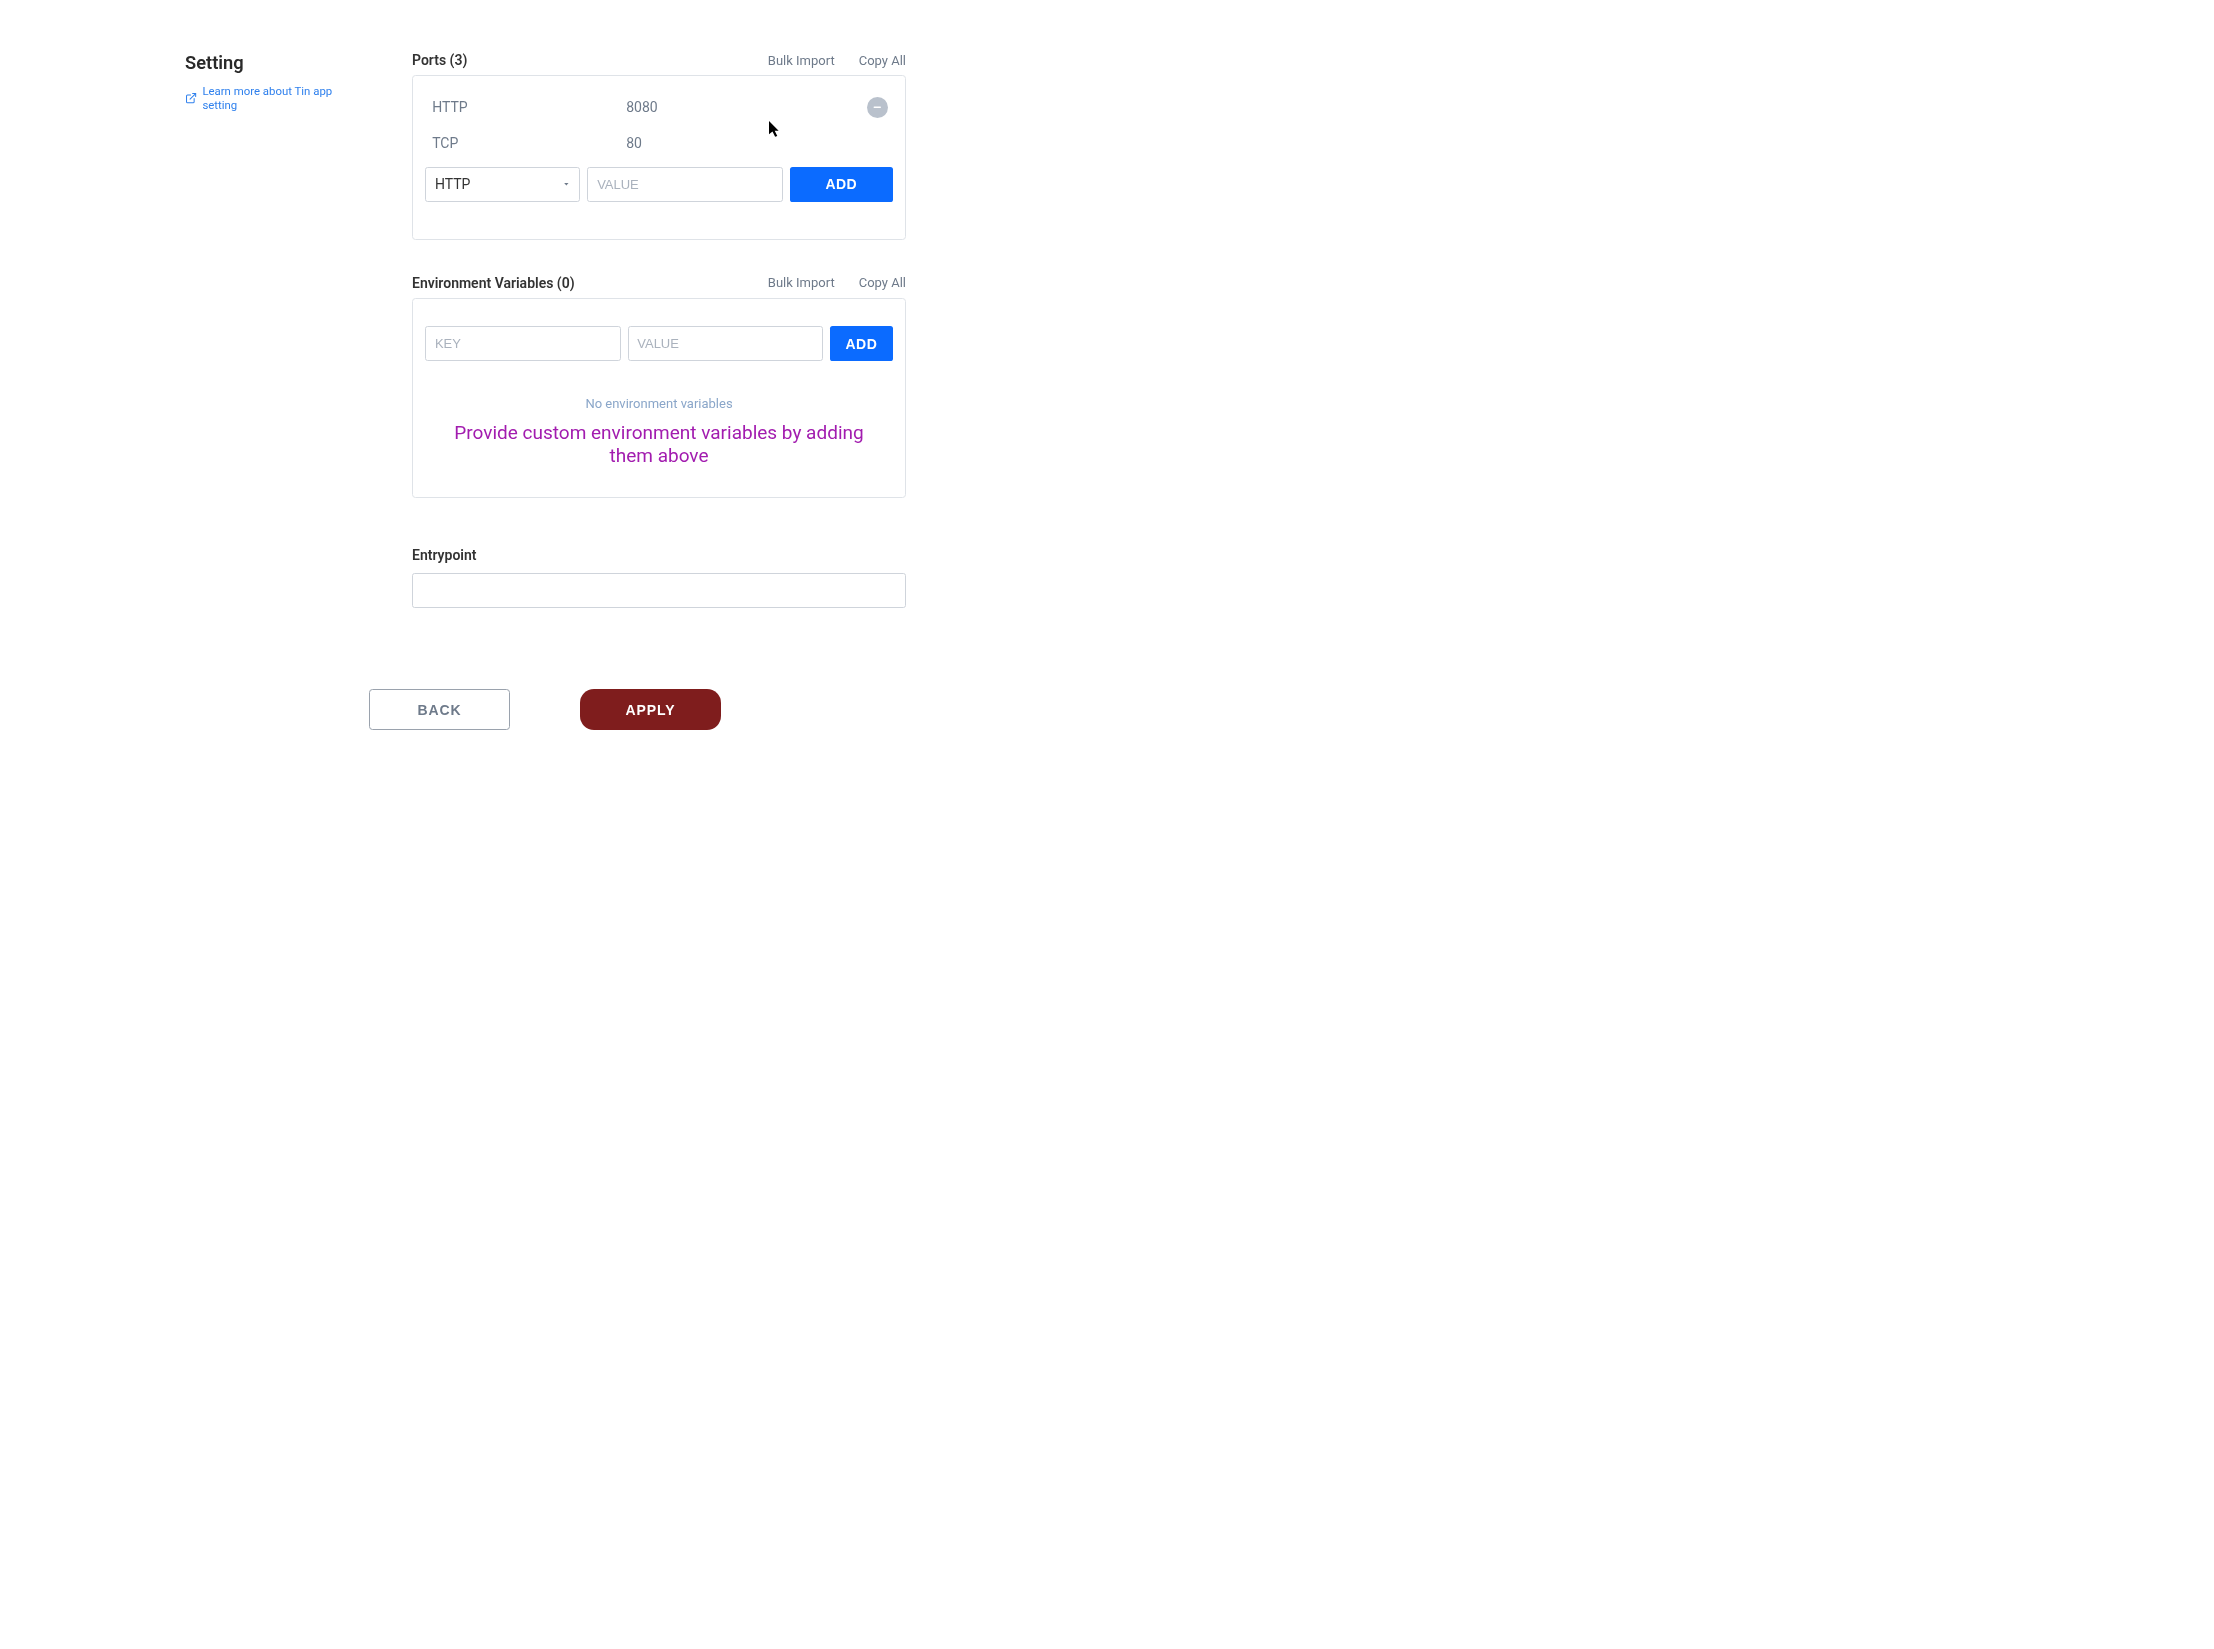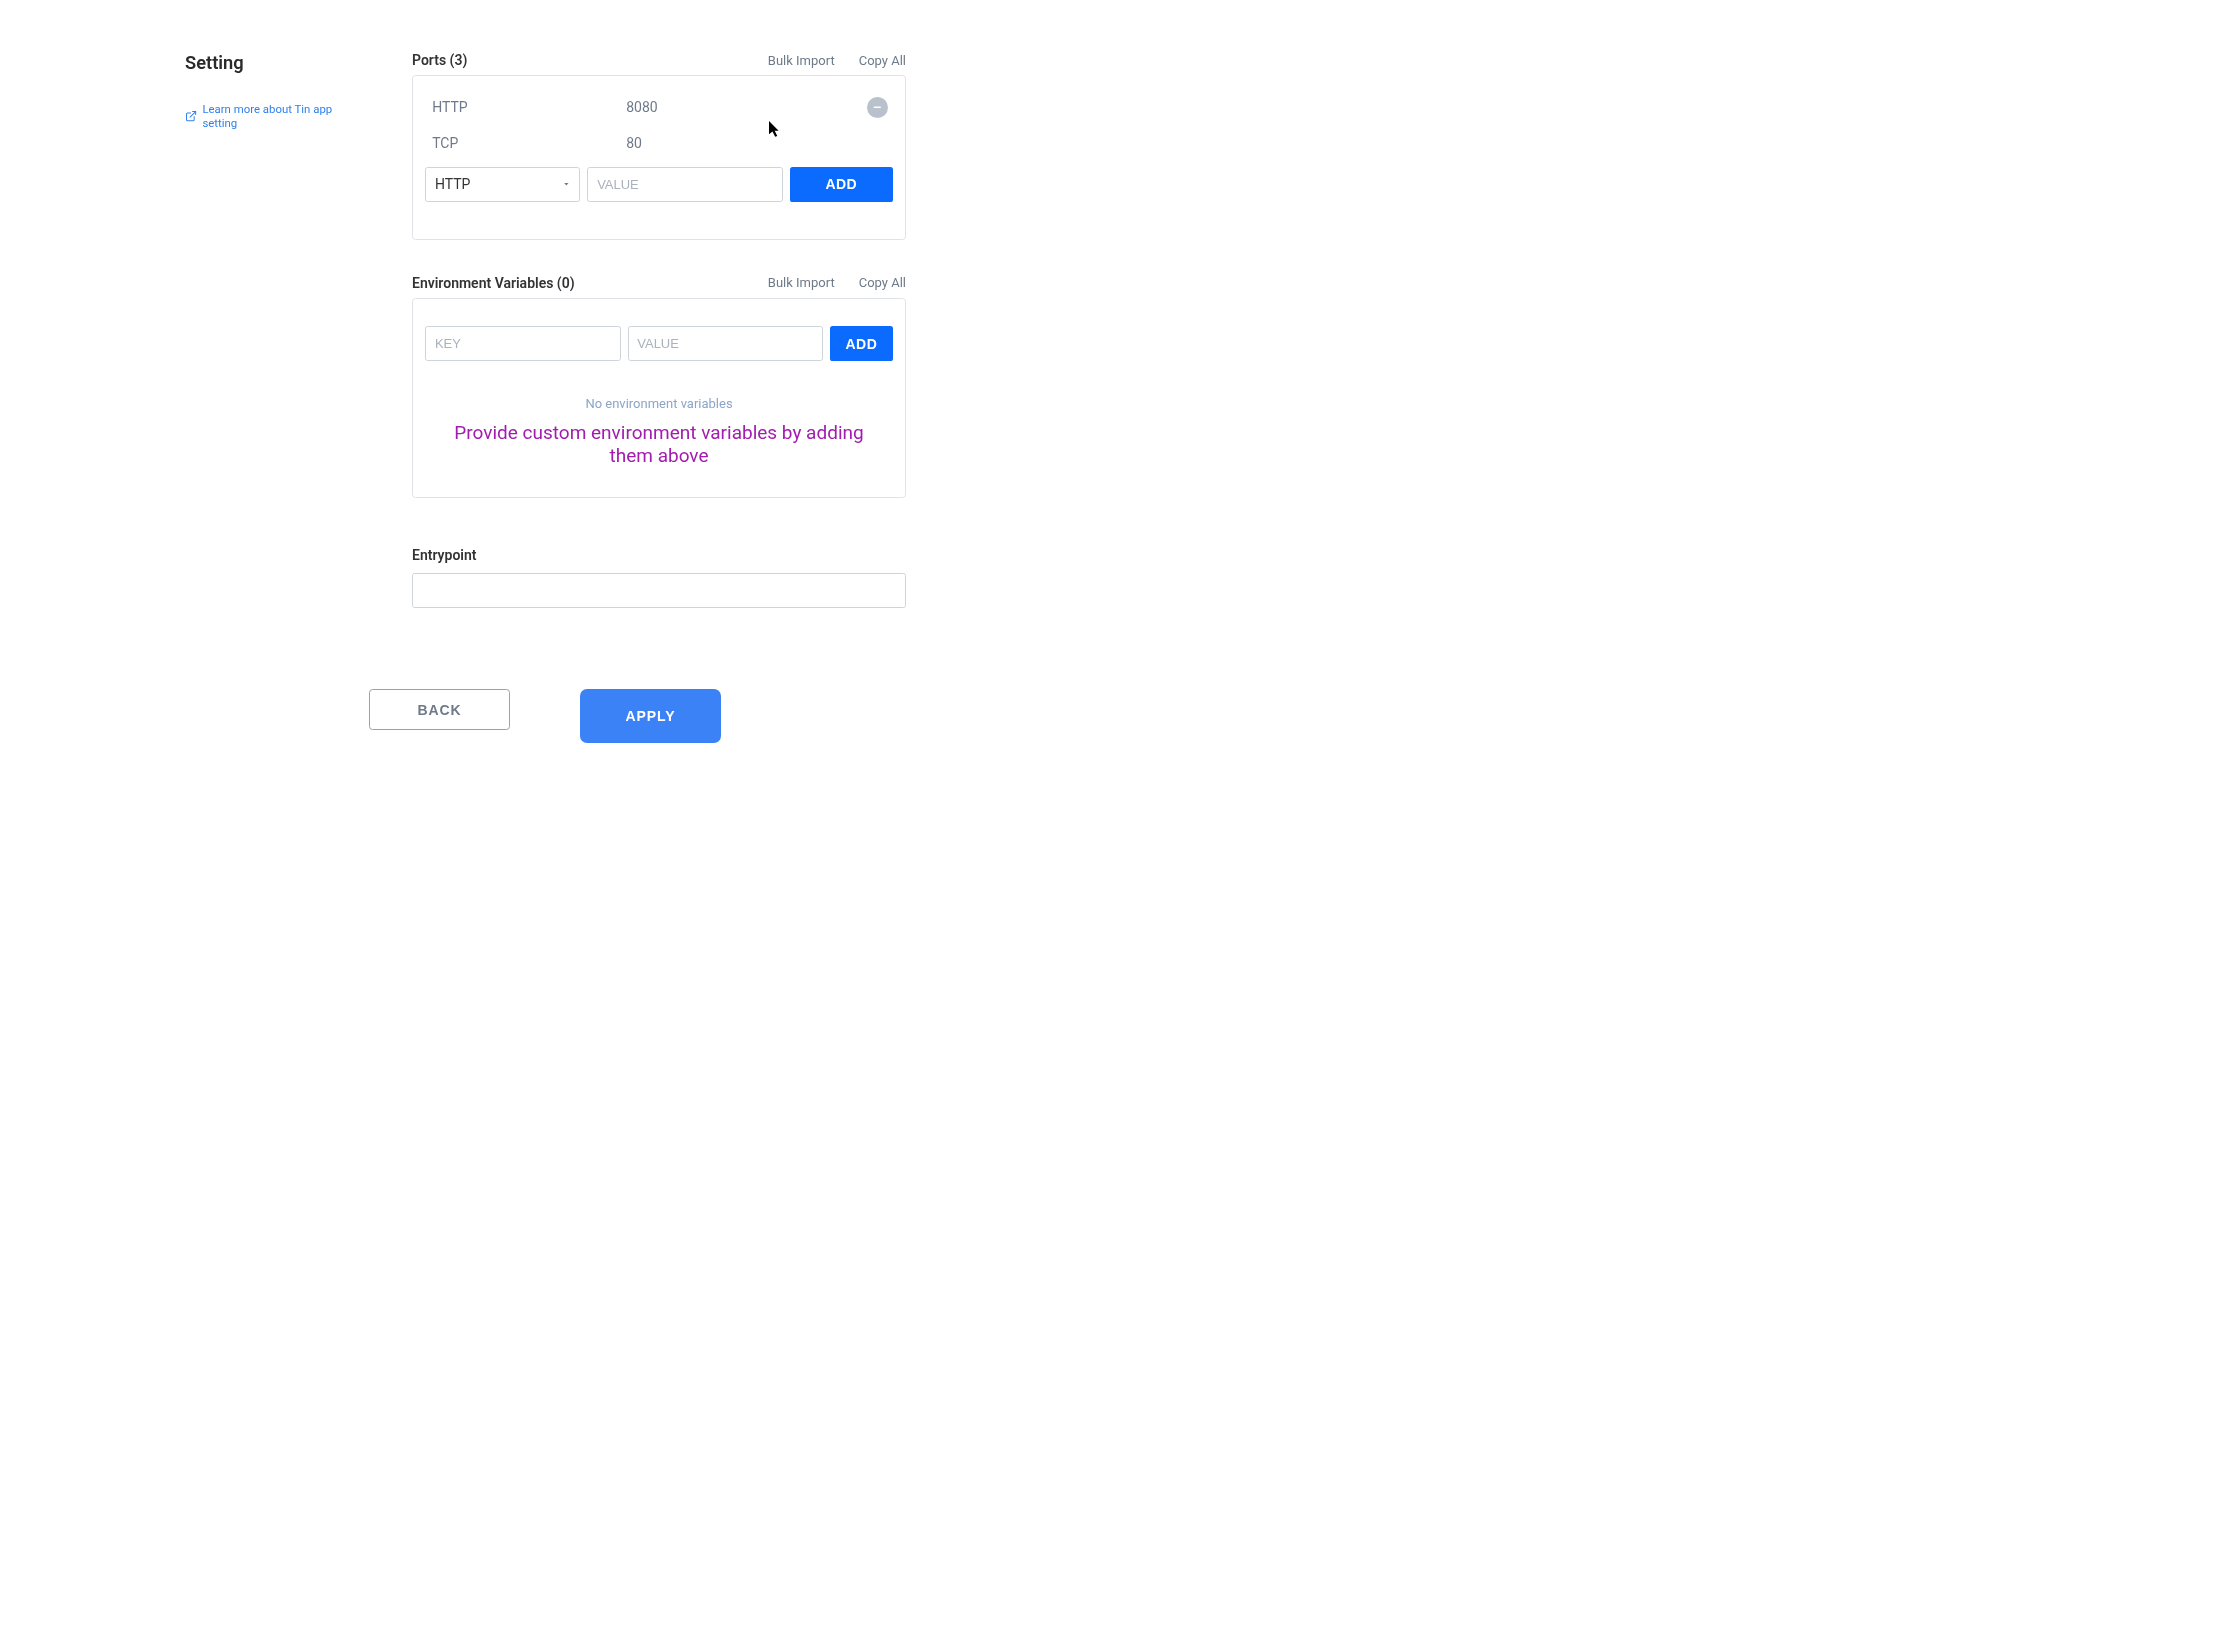--- a/index.html
+++ b/index.html
@@ -17,21 +17,21 @@
       gap: 44px;
     }
     .sidebar {
       width: 183px;
       flex-shrink: 0;
     }
     .sidebar h2 {
       font-size: 18.3px;
       font-weight: 600;
       color: #2a2a2a;
-      margin-bottom: 29px;
+      margin-bottom: 11px;
     }
     .learn-more {
       display: flex;
       align-items: center;
       gap: 5.2px;
       color: #2f80ed;
       font-size: 11.4px;
       text-decoration: none;
       cursor: pointer;
     }
@@ -177,28 +177,28 @@
       background: #fff;
       color: #6e7a8a;
       font-weight: 700;
       font-size: 14px;
       letter-spacing: 0.9px;
       border-radius: 3.5px;
       cursor: pointer;
     }
     .btn-apply {
       width: 141px;
-      height: 54px;
+      height: 41px;
       border: none;
-      background: #3b82f6;
+      background: #7f1d1d;
       color: #fff;
       font-weight: 700;
       font-size: 14px;
       letter-spacing: 0.9px;
-      border-radius: 7px;
+      border-radius: 14px;
       cursor: pointer;
     }
     .cursor {
       position: absolute;
       left: 769px;
       top: 121px;
       pointer-events: none;
     }
   </style>
 </head>

